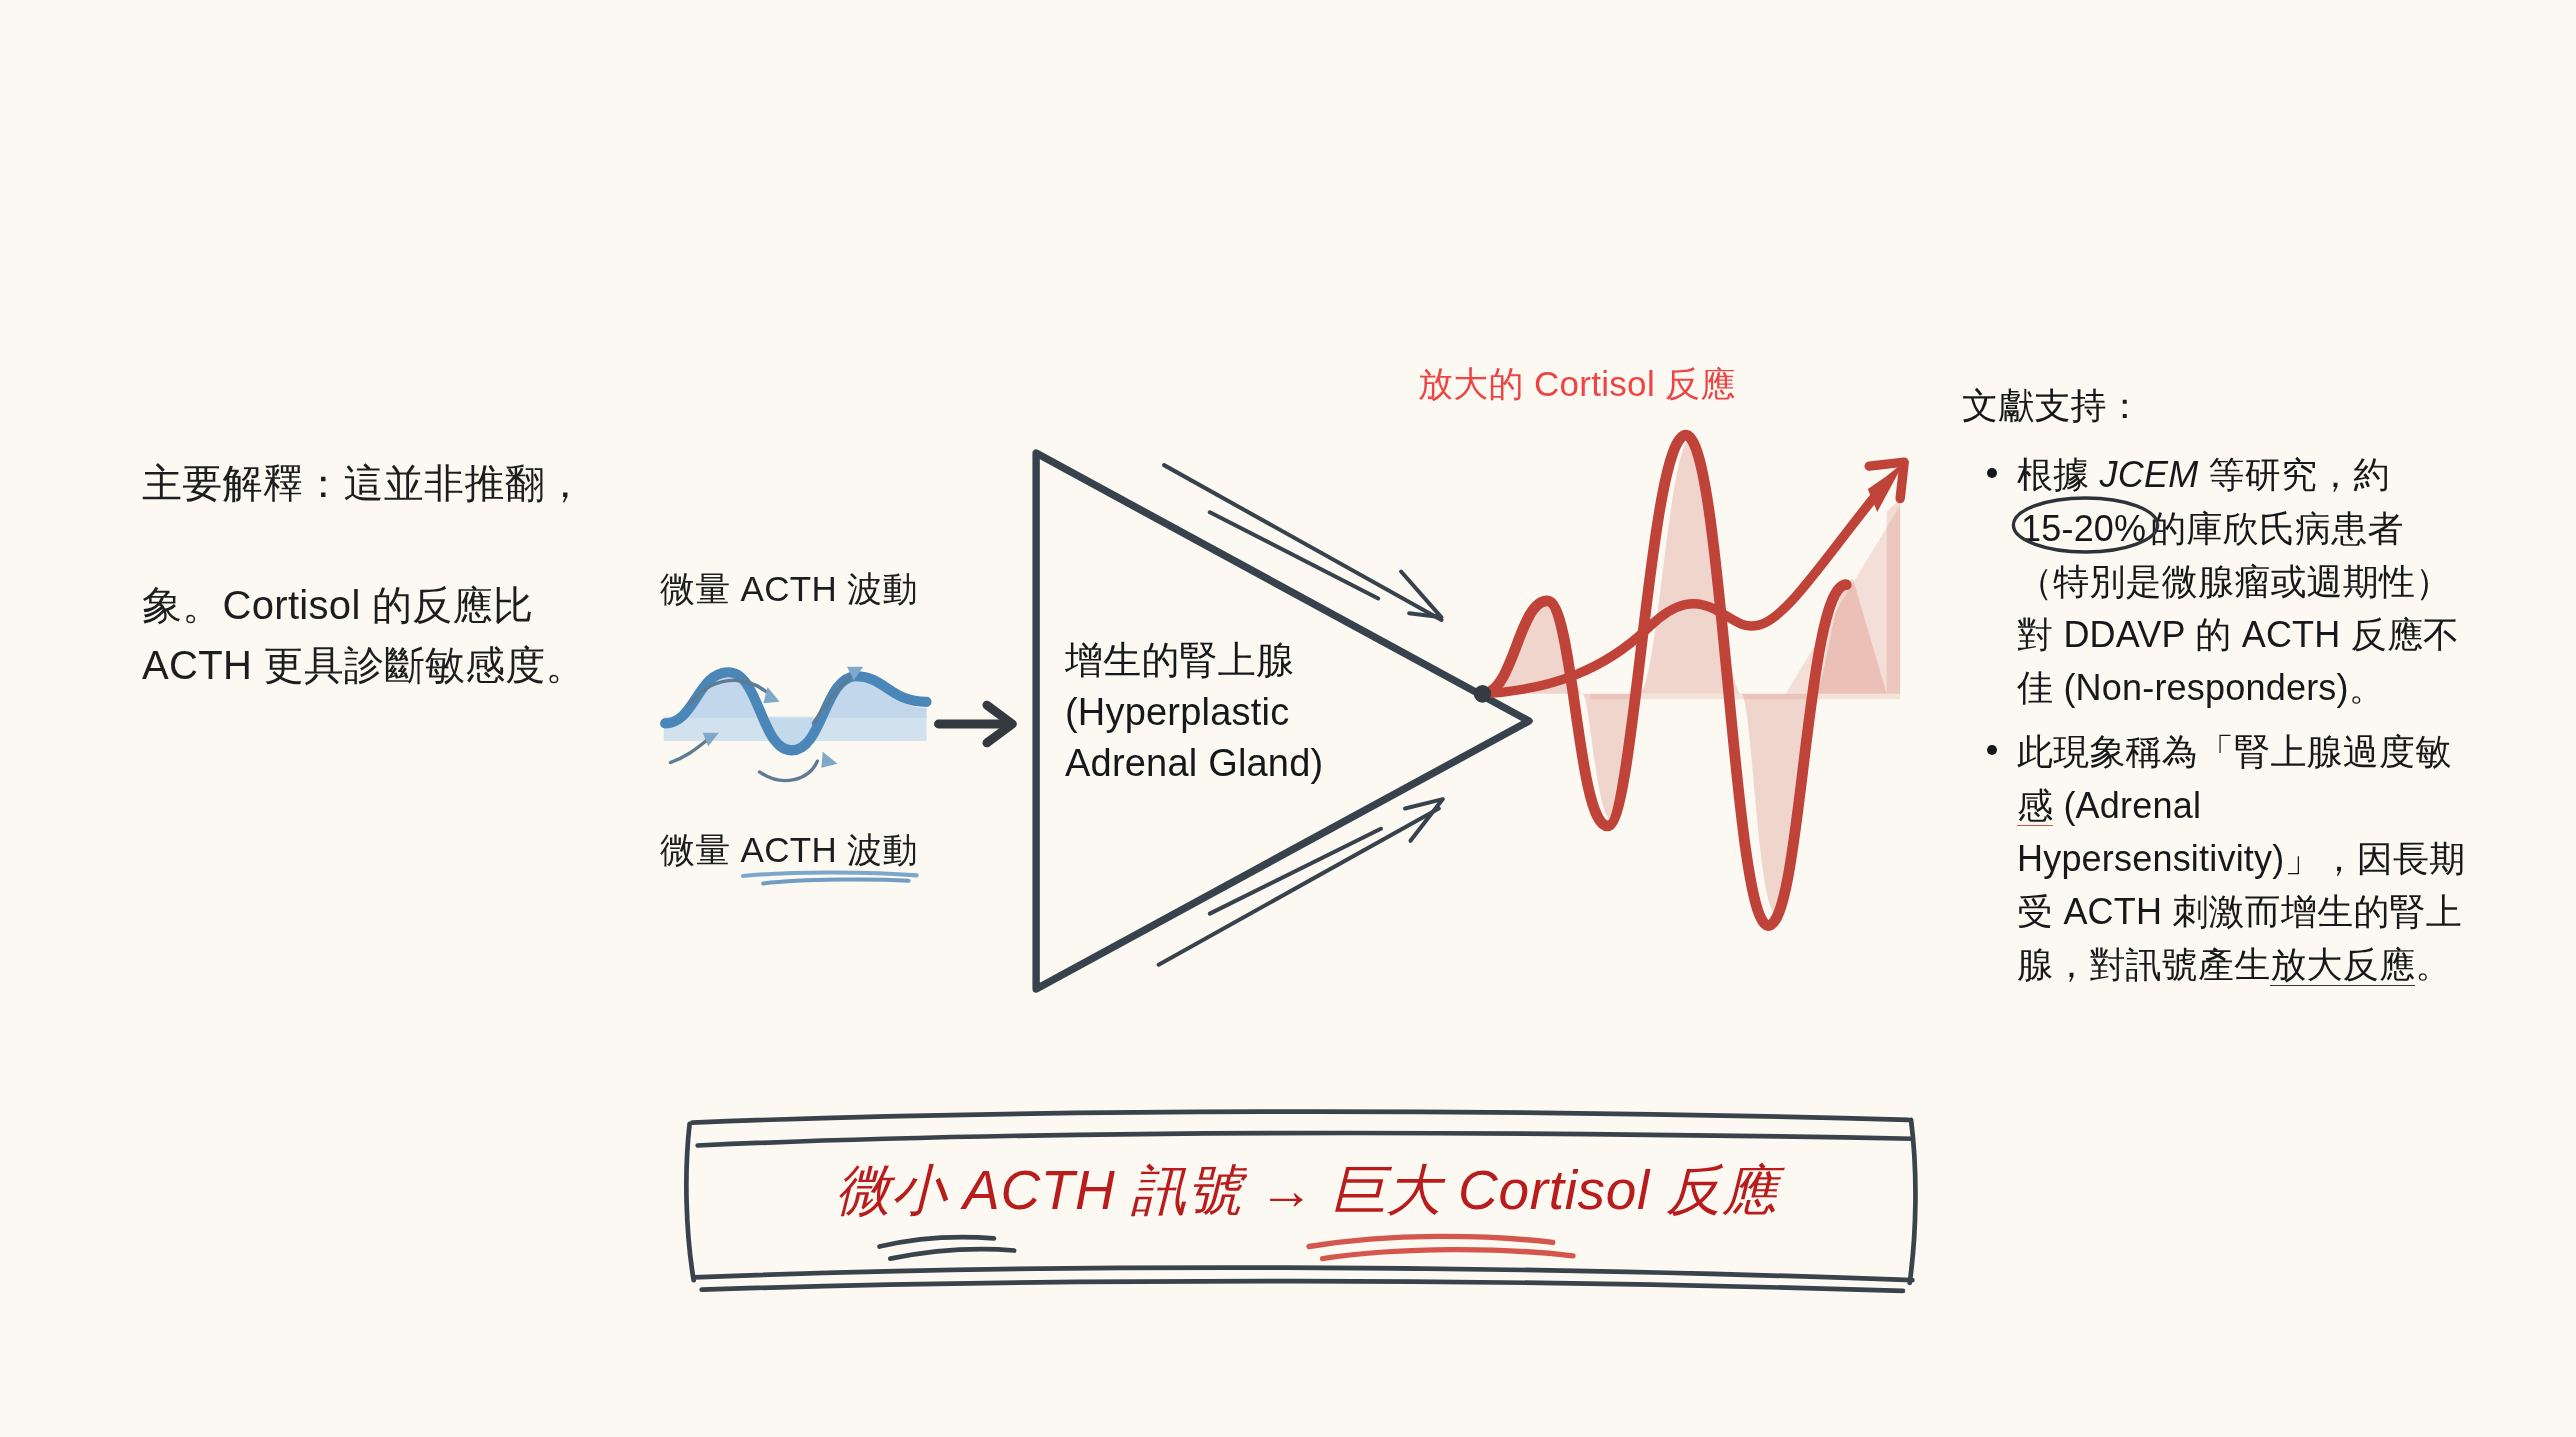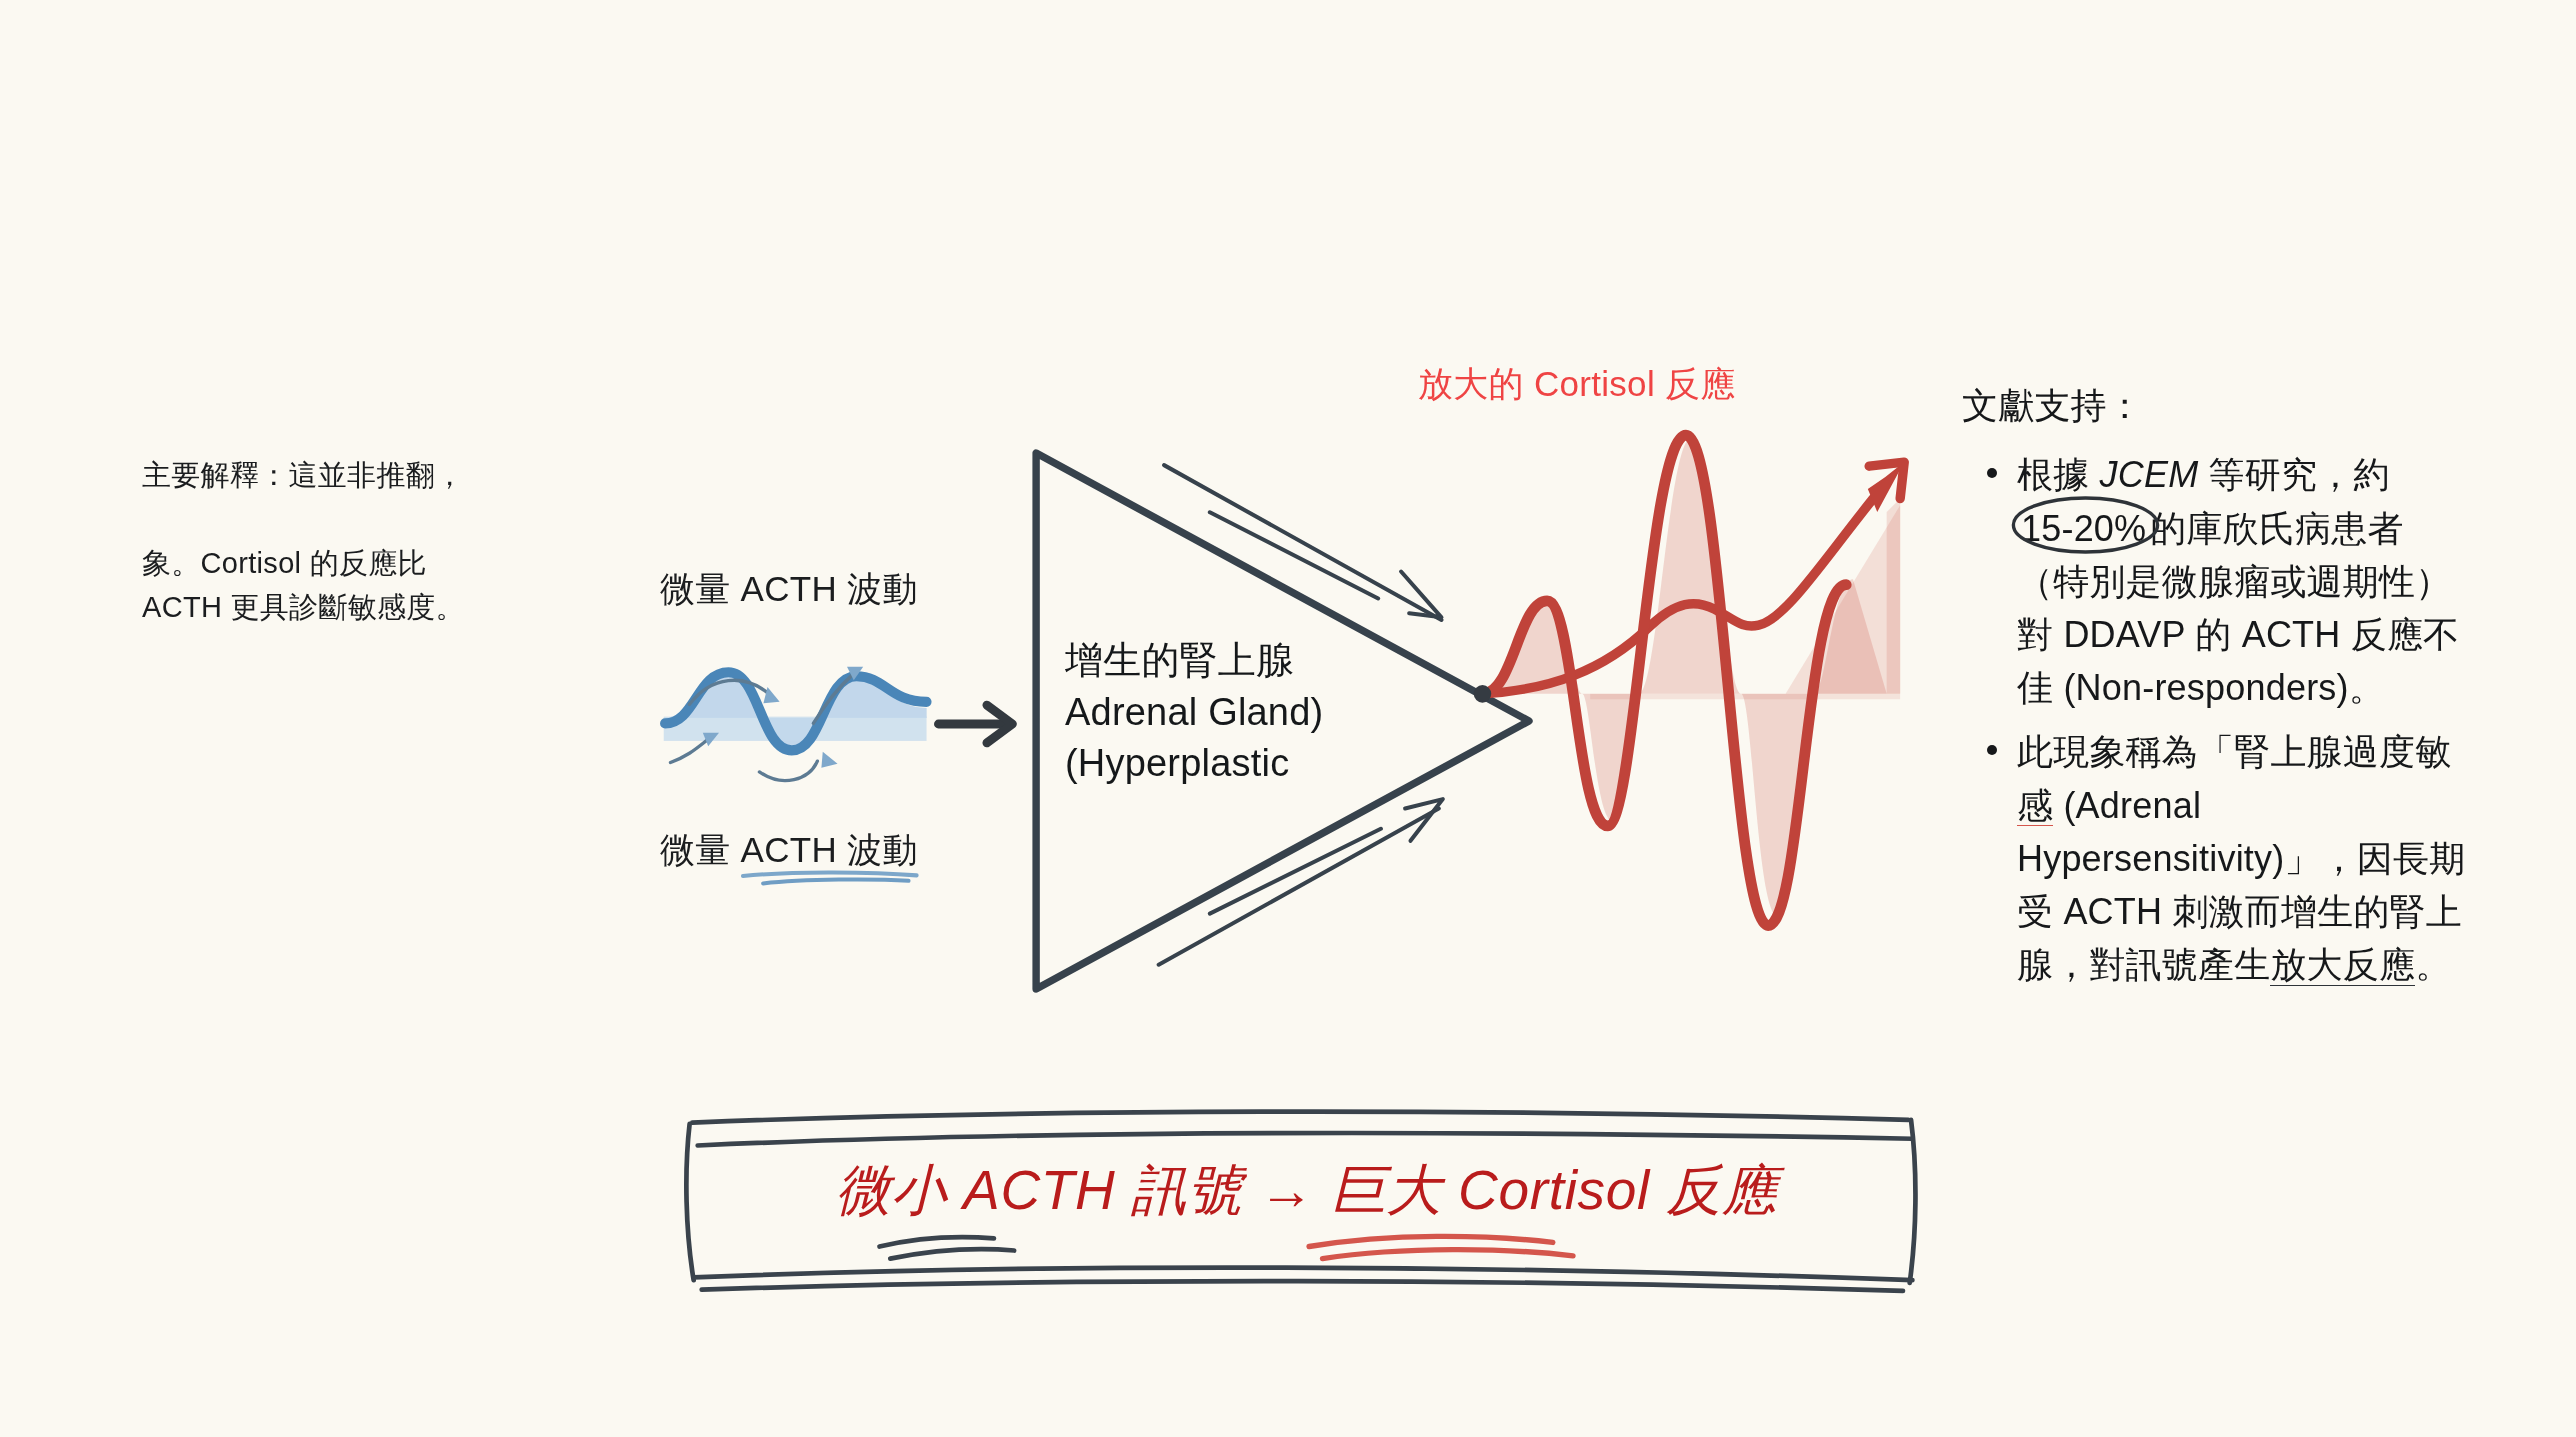--- a/index.html
+++ b/index.html
@@ -17,21 +17,21 @@
   
   #page-title{
     position:absolute;left:130px;top:123px;
     font-size:73px;font-weight:700;letter-spacing:1.3px;
     color:#111315;white-space:nowrap;
   }
 
   
   #left-explanation{
     position:absolute;left:142px;top:453px;width:472px;
-    font-size:29px;line-height:1.52;color:#1b1d1f;
+    font-size:40px;line-height:1.52;color:#1b1d1f;
     letter-spacing:0.3px;
   }
 
   
   #wave-block{position:absolute;left:660px;top:566px;width:296px;}
   .wave-label{
     font-size:35px;color:#1b1d1f;letter-spacing:0.3px;white-space:nowrap;
   }
   #wave-label-bottom{position:absolute;left:660px;top:827px;}
   #wave-svg{position:absolute;left:657px;top:637px;}
@@ -149,22 +149,22 @@
     <path d="M316,140 L566,268" stroke="#37424c" stroke-width="6" stroke-linecap="round" fill="none"></path>
     <path d="M600,228 L660,296 L612,290" stroke="#37424c" stroke-width="6" fill="none" stroke-linecap="round" stroke-linejoin="round"></path>
 
     <path d="M240,812 L656,580" stroke="#37424c" stroke-width="6" stroke-linecap="round" fill="none"></path>
     <path d="M316,736 L570,610" stroke="#37424c" stroke-width="6" stroke-linecap="round" fill="none"></path>
     <path d="M606,580 L662,566 L614,628" stroke="#37424c" stroke-width="6" fill="none" stroke-linecap="round" stroke-linejoin="round"></path>
   </svg>
 
   <div id="gland-label">
     <div>增生的腎上腺</div>
+    <div>(Hyperplastic</div>
     <div>Adrenal Gland)</div>
-    <div>(Hyperplastic</div>
   </div>
 
   <div id="cortisol-label">放大的 Cortisol 反應</div>
 
   <svg id="cortisol-svg" width="512" height="573" viewBox="0 0 760 850">
 
     <g fill="rgba(198,72,60,0.20)">
       <path d="M20,430 C70,430 80,300 118,300 C150,300 156,430 168,430 Z"></path>
       <path d="M168,430 C180,430 188,620 214,620 C236,620 244,430 252,430 Z"></path>
       <path d="M252,430 C280,430 296,50 330,50 C364,50 380,430 404,430 Z"></path>

